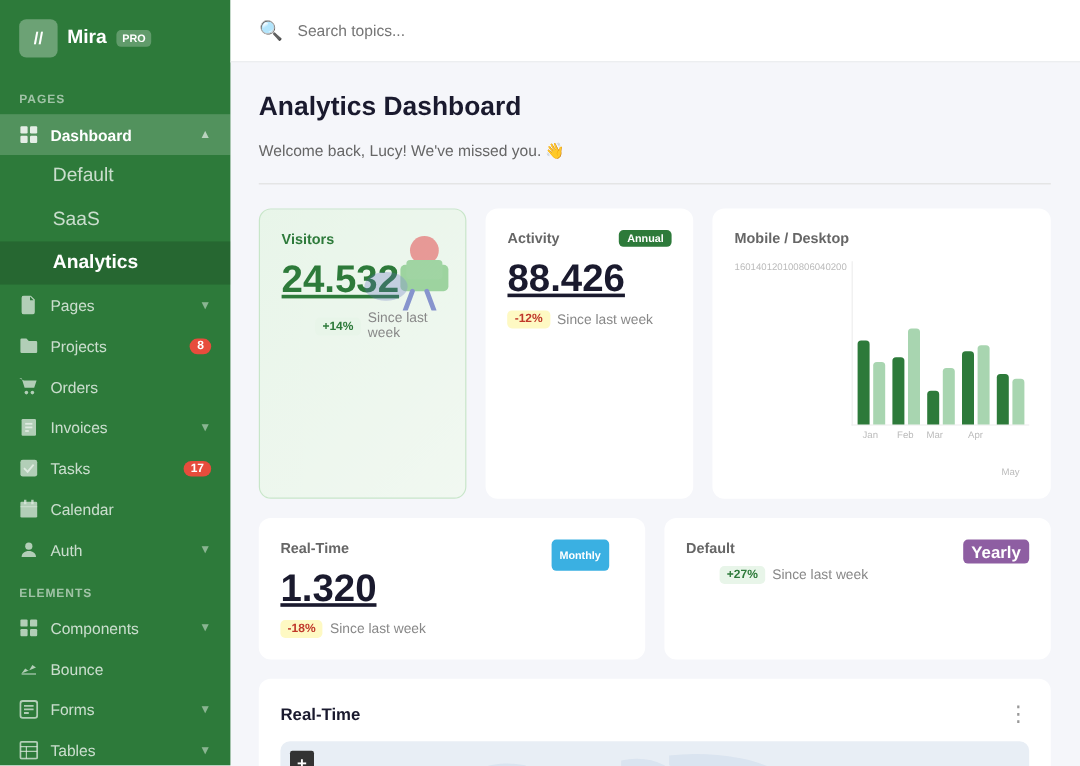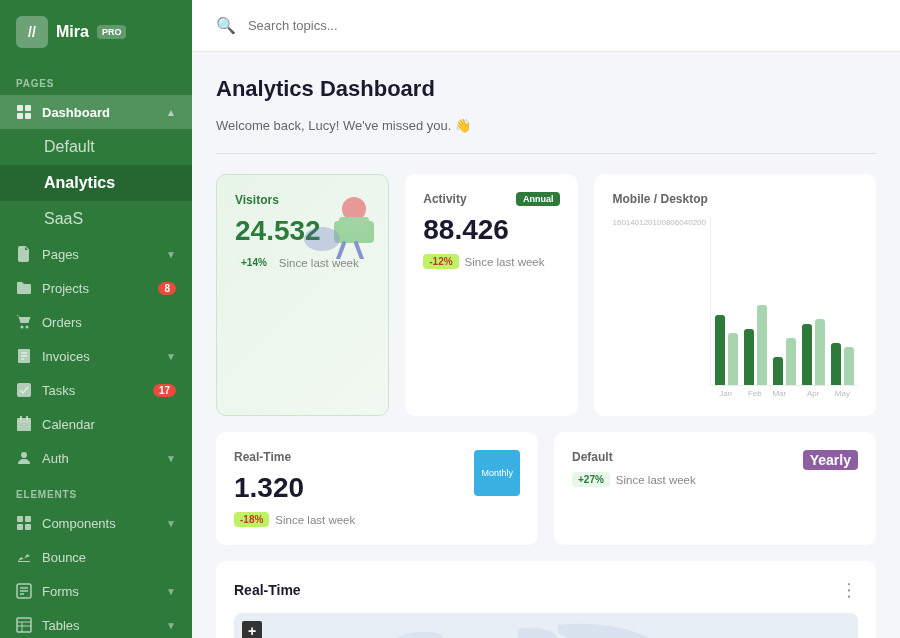--- a/index.html
+++ b/index.html
@@ -38,31 +38,31 @@
 
     .divider { height: 1px; background: #e0e0e0; margin-bottom: 20px; }
 
     
     .stats-grid { display: grid; grid-template-columns: 1fr 1fr 1fr; gap: 16px; margin-bottom: 20px; }
 
     .stat-card { background: white; border-radius: 10px; padding: 18px; position: relative; overflow: hidden; }
     .stat-card.visitors { background: linear-gradient(135deg, #e8f5e9 0%, #f1f8f1 100%); border: 1px solid #c8e6c9; }
     .stat-card-label { font-size: 12px; font-weight: 600; color: #666; margin-bottom: 8px; text-transform: none; }
     .stat-card.visitors .stat-card-label { color: #2d7a3a; }
-    .stat-value { font-size: 28px; font-weight: 700; color: #1a1a2e; margin-bottom: 8px; }
+    .stat-value { font-size: 32px; font-weight: 700; color: #1a1a2e; margin-bottom: 8px; text-decoration: underline; }
     .stat-card.visitors .stat-value { color: #2d7a3a; }
     .stat-footer { display: flex; align-items: center; gap: 6px; font-size: 11.5px; }
     .tag { border-radius: 4px; padding: 2px 6px; font-size: 10px; font-weight: 700; }
-    .tag.green { background: #e8f5e9; color: #2d7a3a; }
-    .tag.red { background: #bef264; color: #c0392b; }
+    .tag.green { background: #e8f5e9; color: #2d7a3a; margin-left: 28px; }
+    .tag.red { background: #fef9c3; color: #c0392b; }
     .stat-since { color: #888; font-size: 11.5px; }
     .stat-illustration { position: absolute; right: 12px; top: 10px; font-size: 48px; opacity: 0.7; }
 
     .badge-annual { background: #2d7a3a; color: white; font-size: 9px; font-weight: 700; padding: 2px 7px; border-radius: 4px; position: absolute; top: 18px; right: 18px; }
-    .badge-monthly { background: #3ab0e2; color: white; font-size: 9px; font-weight: 400; padding: 18px 7px; border-radius: 4px; position: absolute; top: 18px; right: 18px; }
+    .badge-monthly { background: #3ab0e2; color: white; font-size: 9px; font-weight: 700; padding: 8px 7px; border-radius: 4px; position: absolute; top: 18px; right: 30px; }
     .badge-yearly { background: #8e5ea2; color: white; font-size: 14px; font-weight: 700; padding: 2px 7px; border-radius: 4px; position: absolute; top: 18px; right: 18px; }
 
     
     .chart-card { background: white; border-radius: 10px; padding: 18px; }
     .chart-card-title { font-size: 12px; font-weight: 600; color: #666; margin-bottom: 12px; }
 
     
     .bar-chart { display: flex; flex-direction: column; height: 180px; }
     .bar-group { display: flex; gap: 3px; align-items: flex-end; flex: 1; }
     .bar { border-radius: 3px 3px 0 0; }
@@ -107,25 +107,25 @@
           <rect x="9" y="1" width="6" height="6" rx="1"></rect>
           <rect x="1" y="9" width="6" height="6" rx="1"></rect>
           <rect x="9" y="9" width="6" height="6" rx="1"></rect>
         </svg>
       <span>Dashboard</span>
       <span class="chevron">▲</span>
     </div>
     <div class="sidebar-item child">
       <span>Default</span>
     </div>
+    <div class="sidebar-item child">
+      <span>SaaS</span>
+    </div>
     <div class="sidebar-item child active-child">
       <span>Analytics</span>
-    </div>
-    <div class="sidebar-item child">
-      <span>SaaS</span>
     </div>
 
     <div class="sidebar-item">
       <svg class="icon" viewBox="0 0 16 16" fill="currentColor">
           <path d="M4 0h5.5L13 3.5V14a2 2 0 01-2 2H4a2 2 0 01-2-2V2a2 2 0 012-2zm5 1v3h3"></path>
         </svg>
       <span>Pages</span>
       <span class="chevron">▼</span>
     </div>
     <div class="sidebar-item">
@@ -314,21 +314,21 @@
                 <div class="bar-group">
                   <div class="bar dark" style="width:10px; height:42px;"></div>
                   <div class="bar light" style="width:10px; height:38px;"></div>
                 </div>
               </div>
               <div style="display:flex; gap:6px; padding: 3px 4px 0;">
                 <div style="flex:1; text-align:center; font-size:8px; color:#bbb;">Jan</div>
                 <div style="flex:1; text-align:center; font-size:8px; color:#bbb;">Feb</div>
                 <div style="flex:1; text-align:left; font-size:8px; color:#bbb;">Mar</div>
                 <div style="flex:1; text-align:center; font-size:8px; color:#bbb;">Apr</div>
-                <div style="flex:1; text-align:center; font-size:8px; color:#bbb;">May</div>
+                <div style="flex:1; text-align:center; font-size:8px; color:#bbb;margin-top:31px;">May</div>
               </div>
             </div>
           </div>
         </div>
       </div>
     </div>
 
     <div class="second-row" style="margin-top:-4px;">
 
       <div class="stat-card">

